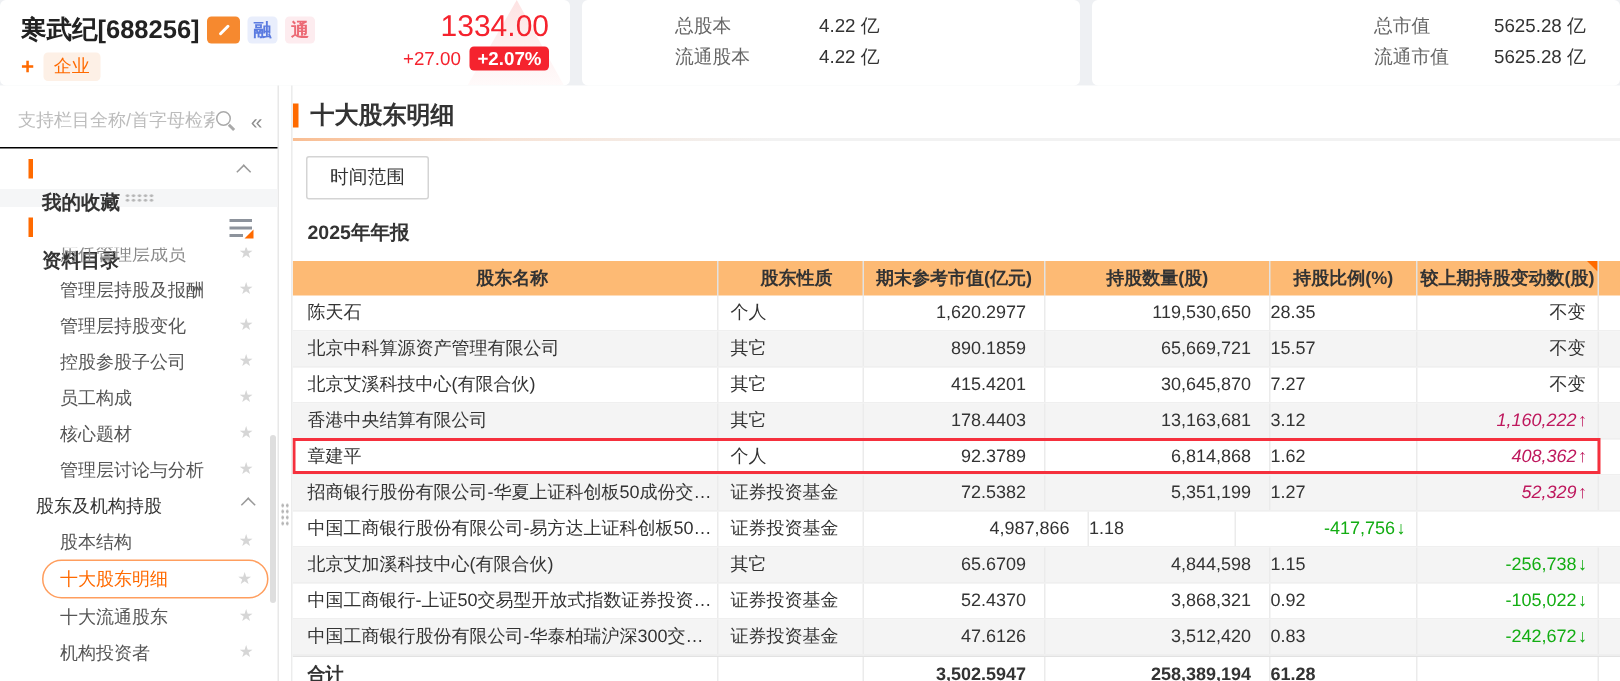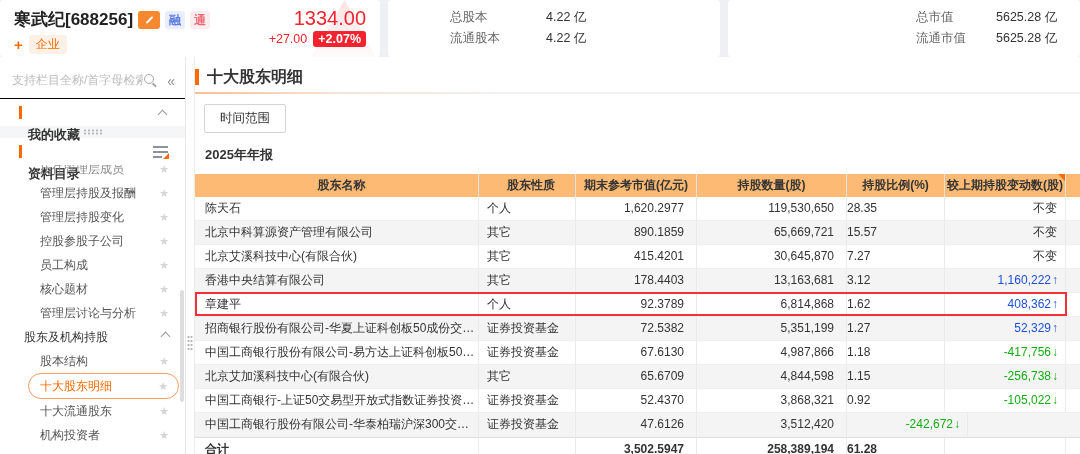--- a/index.html
+++ b/index.html
@@ -122,21 +122,21 @@
     white-space:nowrap; overflow:hidden; text-overflow:ellipsis; }
   .c:last-child { border-right:none; }
 
   .c-name { width:284px; padding-left:10px; }
   .c-type { width:97px;  padding-left:8px; }
   .c-cap { width:121px; padding-right:12px; text-align:right; }
   .c-shares { width:150px; padding-right:12px; text-align:right; }
   .c-pct { width:98px;  padding-right:14px; text-align:left; }
   .c-chg { width:121px; padding-right:7px; text-align:right; }
   .c-gutter { flex:1; border-right:none; }
-  .c-chg[data-trend="up"] { color:#1d4ed8; }
+  .c-chg[data-trend="up"] { color:#be185d;font-style:italic; }
   .c-chg[data-trend="down"] { color:#13ad13; }
   .c-chg .arrow { font-weight:bold; margin-left:1px; }
 
   .trow.hl::after { content:""; position:absolute; left:0; top:-1px; right:13px; bottom:0;
     border:2px solid #f5303d; pointer-events:none; z-index:3; }
 
   .trow.total { border-top:1px solid #e2e2e2; background:#fff; }
   .trow.total .c-name { font-weight:bold; }
   .trow.total .c-cap, .trow.total .c-shares, .trow.total .c-pct { font-weight:bold; }
 </style>
@@ -355,21 +355,20 @@
         <div class="c c-cap">72.5382</div>
         <div class="c c-shares">5,351,199</div>
         <div class="c c-pct">1.27</div>
         <div class="c c-chg" data-trend="up"><span>52,329</span><span class="arrow">↑</span></div>
         <div class="c c-gutter"></div>
       </div>
 
       <div class="trow">
         <div class="c c-name">中国工商银行股份有限公司-易方达上证科创板50成份交...</div>
         <div class="c c-type">证券投资基金</div>
-        <div class="c c-cap">67.6130</div>
         <div class="c c-shares">4,987,866</div>
         <div class="c c-pct">1.18</div>
         <div class="c c-chg" data-trend="down"><span>-417,756</span><span class="arrow">↓</span></div>
         <div class="c c-gutter"></div>
       </div>
 
       <div class="trow alt">
         <div class="c c-name">北京艾加溪科技中心(有限合伙)</div>
         <div class="c c-type">其它</div>
         <div class="c c-cap">65.6709</div>
@@ -387,20 +386,21 @@
         <div class="c c-pct">0.92</div>
         <div class="c c-chg" data-trend="down"><span>-105,022</span><span class="arrow">↓</span></div>
         <div class="c c-gutter"></div>
       </div>
 
       <div class="trow alt">
         <div class="c c-name">中国工商银行股份有限公司-华泰柏瑞沪深300交易型开放...</div>
         <div class="c c-type">证券投资基金</div>
         <div class="c c-cap">47.6126</div>
         <div class="c c-shares">3,512,420</div>
+        <div class="c c-pct">0.83</div>
         <div class="c c-chg" data-trend="down"><span>-242,672</span><span class="arrow">↓</span></div>
         <div class="c c-gutter"></div>
       </div>
 
       <div class="trow total">
         <div class="c c-name">合计</div>
         <div class="c c-type"></div>
         <div class="c c-cap">3,502.5947</div>
         <div class="c c-shares">258,389,194</div>
         <div class="c c-pct">61.28</div>

